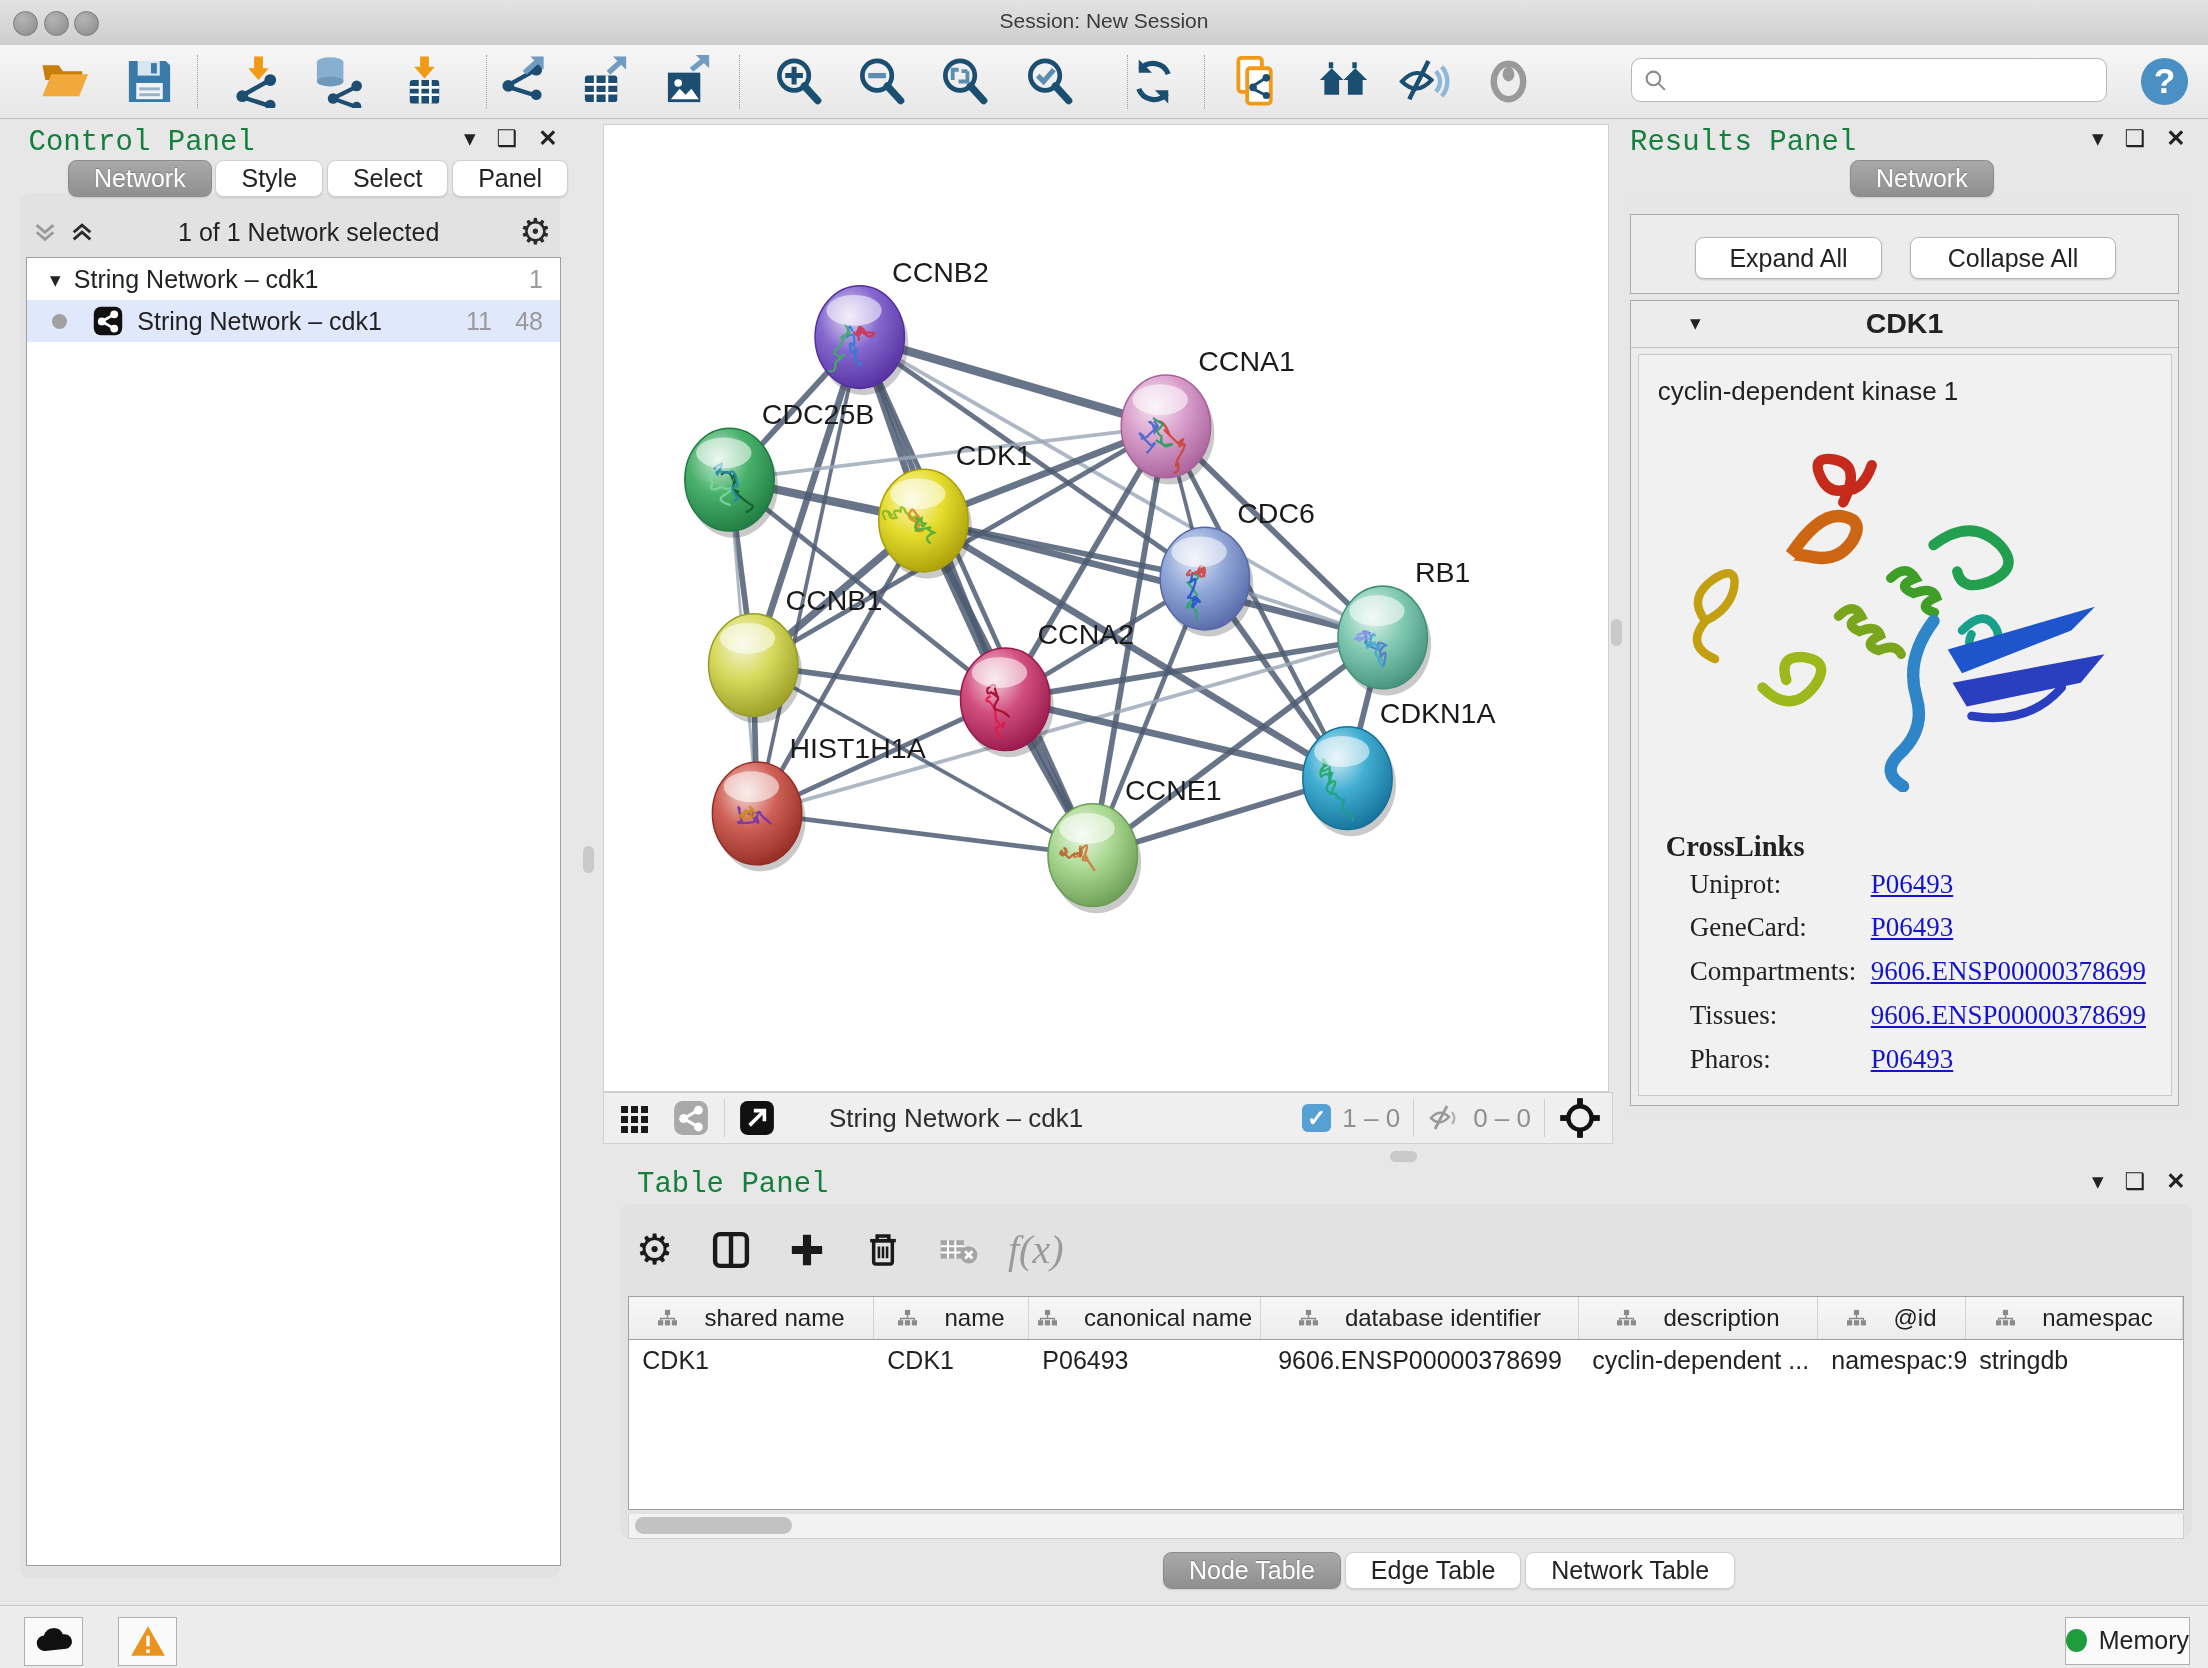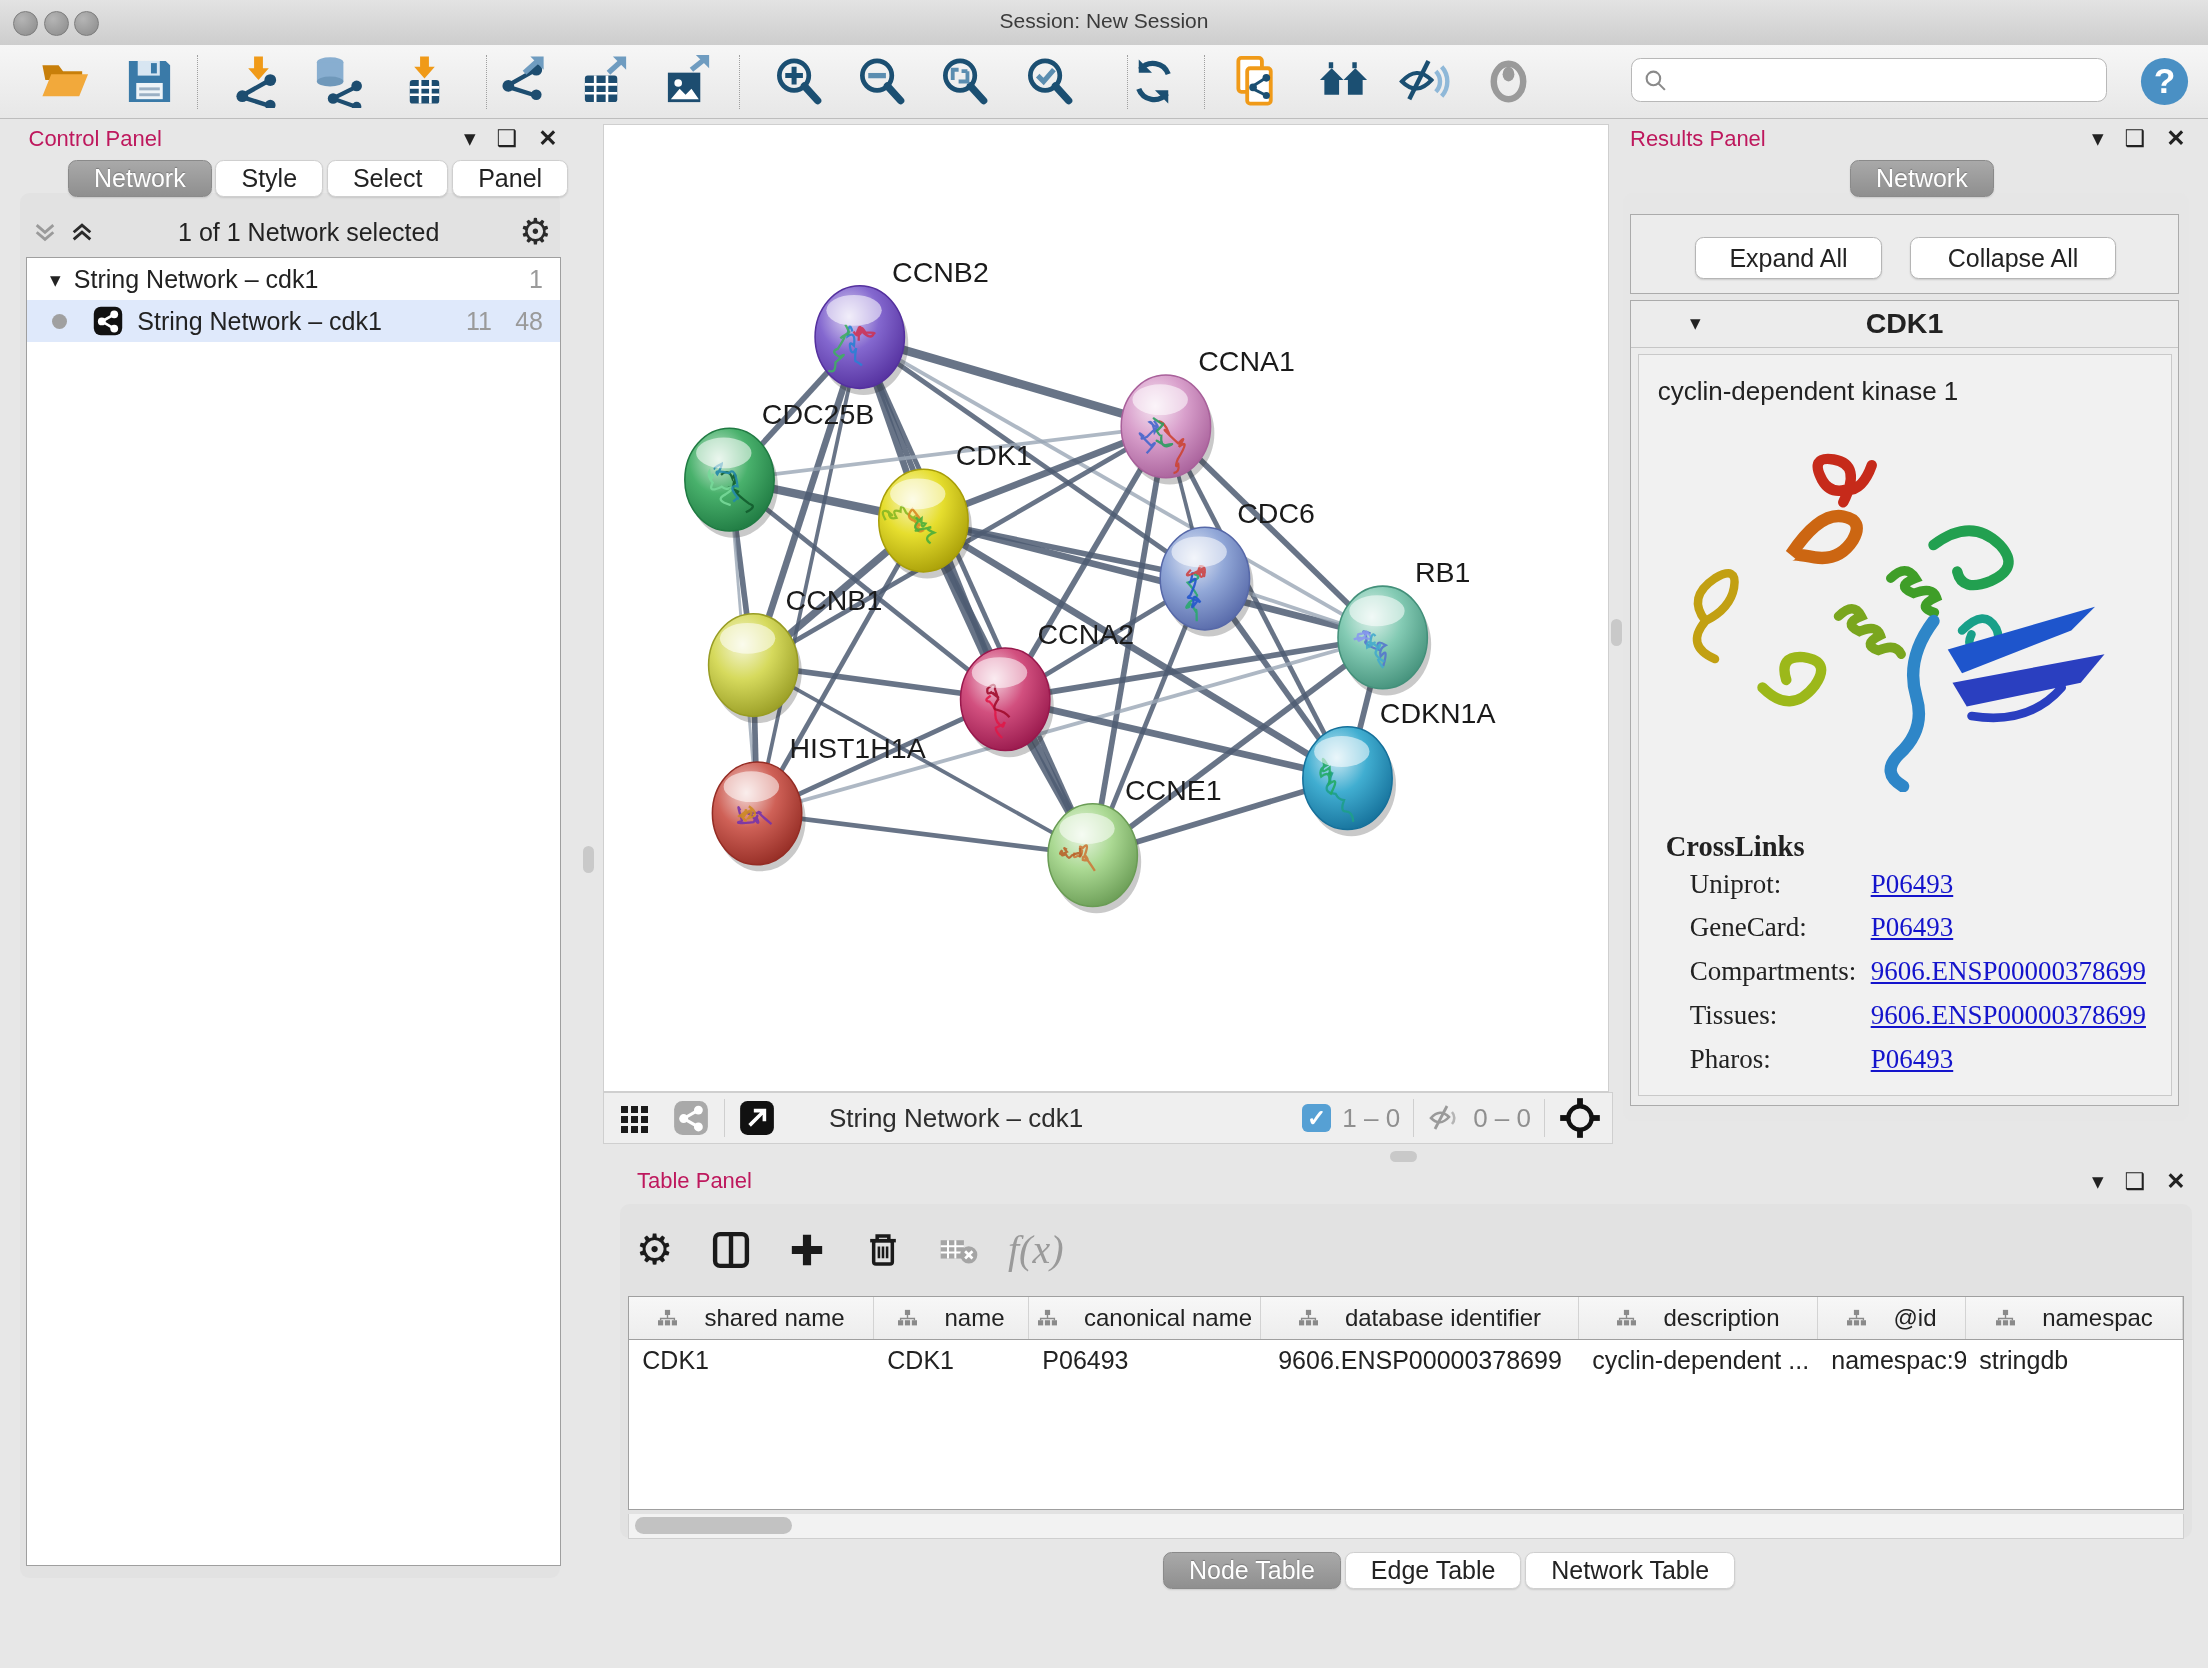--- a/index.html
+++ b/index.html
@@ -18,21 +18,21 @@
   .toolbar{left:0;top:45px;width:2208px;height:73px;
     background:linear-gradient(#f6f6f6,#e7e7e7);border-bottom:1px solid #bdbdbd;}
   .tb-sep{position:absolute;top:9.5px;height:54px;border-left:1.9px dotted #9f9f9f;}
   .tb-icon{position:absolute;top:5.7px;width:61px;height:61px;display:flex;align-items:center;justify-content:center;}
   .tb-icon svg{width:53px;height:53px;}
   .searchbox{position:absolute;left:1631px;top:13.3px;width:476px;height:44px;background:#fff;
     border:1px solid #b8b8b8;border-radius:9.5px;display:flex;align-items:center;padding:0 11.4px;box-sizing:border-box;}
   .searchbox input{border:none;outline:none;flex:1;font-size:23px;font-family:"Liberation Sans",sans-serif;background:transparent;}
 
   
-  .panel-title{font-size:22px;color:#be185d;}
+  .panel-title{font-size:29px;color:#15803d;font-family:Liberation Mono, monospace;}
   .win-btns{position:absolute;display:flex;gap:21px;align-items:center;color:#222;}
   .win-btns span{font-size:23px;line-height:1;}
   .tab{height:35px;line-height:35px;padding:0 25px;border-radius:8.6px;background:#fff;
     border:1px solid #cfcfcf;font-size:25px;color:#222;box-shadow:0 1px 1.9px rgba(0,0,0,.12);}
   .tab.active{background:linear-gradient(#a9a9a9,#8f8f8f);color:#fff;border-color:#8a8a8a;
     text-shadow:0 -1px 1px rgba(0,0,0,.25);}
   .tabs-row{display:flex;gap:3.8px;}
 
   
   .cp-box{left:20px;top:193px;width:540px;height:1385px;background:#e2e2e2;border-radius:9.5px;}
@@ -759,15 +759,33 @@
   </div>
   <div class="hscroll">
       <div class="hthumb"></div>
     </div>
   <div class="abs tabs-row" style="left:1163px;top:1552px" id="tp-tabs">
       <div class="tab active">Node Table</div>
       <div class="tab">Edge Table</div>
       <div class="tab">Network Table</div>
     </div>
 
+  <div class="abs statusbar">
+    <div class="sb-btn" style="left:24px">
+      <svg width="40" height="30" viewBox="0 0 36 26">
+          <path d="M10 22a7 7 0 0 1-1-14 9 9 0 0 1 17-1 6.5 6.5 0 0 1 3 13z" fill="#111"></path>
+        </svg>
+      </div>
+    <div class="sb-btn" style="left:118px">
+      <svg width="38" height="34" viewBox="0 0 36 32">
+          <path d="M18 2 34 30 H2 Z" fill="#e8951f"></path>
+          <rect x="16.4" y="11" width="3.2" height="10" fill="#fff"></rect>
+          <rect x="16.4" y="24" width="3.2" height="3.4" fill="#fff"></rect>
+        </svg>
+      </div>
+    <div class="mem-btn">
+      <span class="mem-dot"></span>
+      <span>Memory</span>
+    </div>
+  </div>
 
 </div>
 
 
 </body></html>

